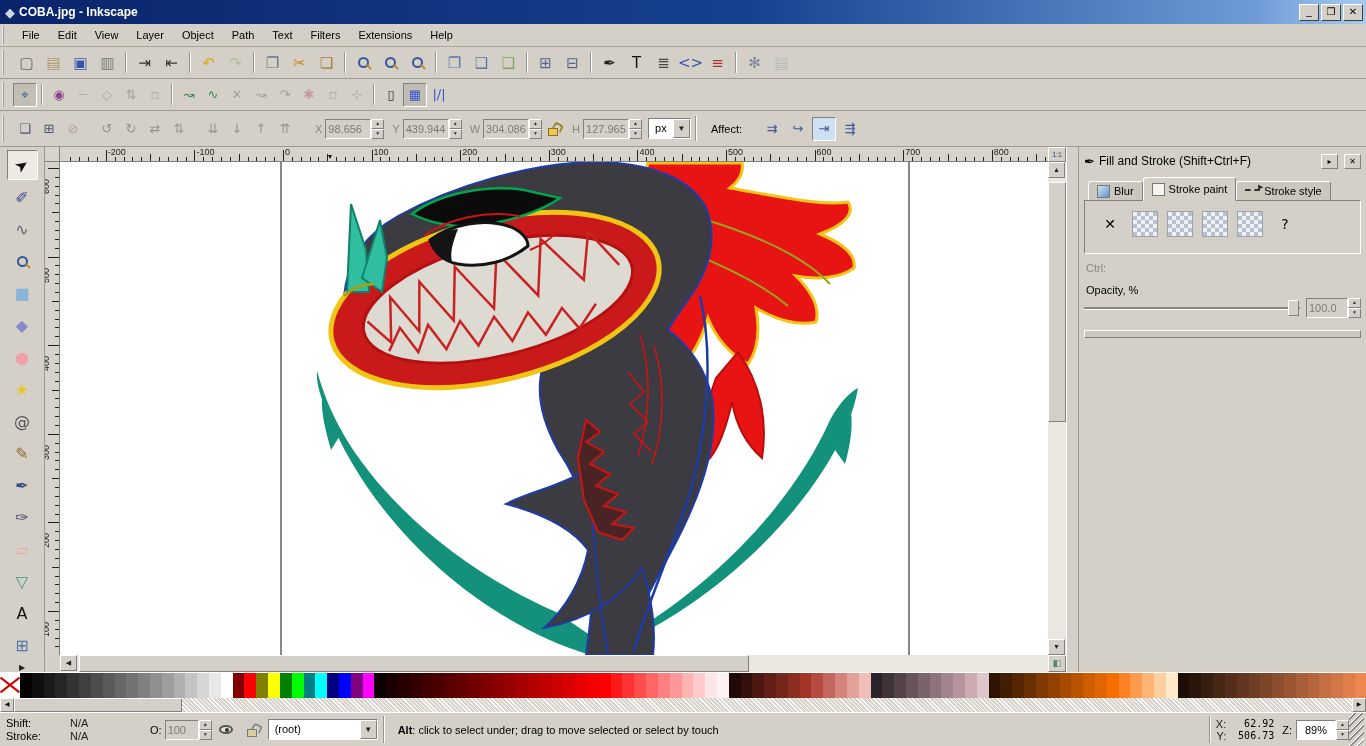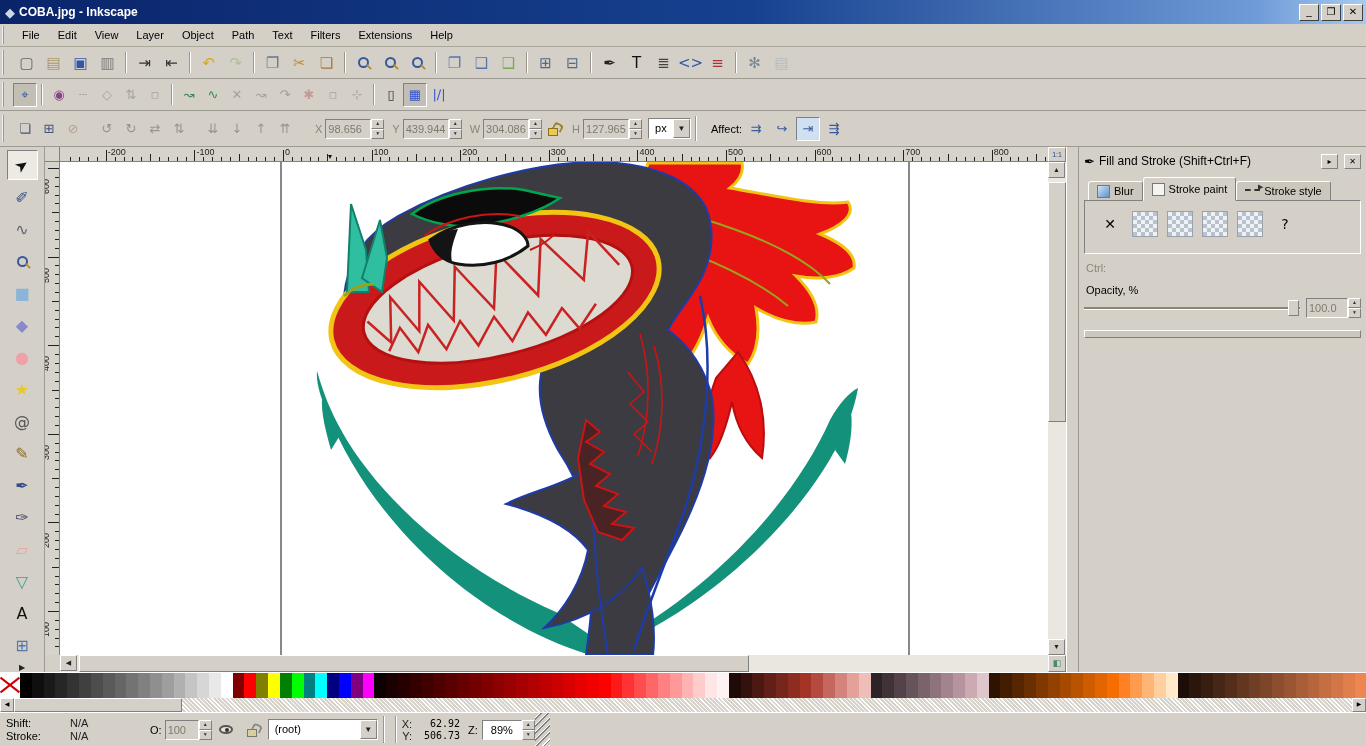--- a/index.html
+++ b/index.html
@@ -45,21 +45,21 @@
   .spin-btns b { flex:1; background:#d4d0c8; border:1px solid; border-color:#fff #808080 #808080 #fff;
     font-size:5px; line-height:7px; text-align:center; color:#333; font-weight:normal; }
   .lockbtn { background:transparent; border:none; margin:0 4px; position:relative; width:14px; height:18px; }
   .padlock { position:absolute; left:2px; bottom:2px; width:10px; height:8px; background:#ecc94f; border:1px solid #8a7018; }
   .padlock::before { content:''; position:absolute; left:4px; top:-6px; width:6px; height:6px;
     border:2px solid #9a8428; border-bottom:none; border-radius:4px 4px 0 0; transform:rotate(28deg); }
   .combo { display:inline-flex; height:21px; border:1px solid; border-color:#808080 #fff #fff #808080; background:#fff; }
   .combo .cval { padding:3px 6px 0 6px; min-width:24px; }
   .combo .cbtn { width:17px; background:#d4d0c8; border:1px solid; border-color:#fff #808080 #808080 #fff;
     font-size:8px; text-align:center; line-height:17px; color:#222; }
-  .afflab { margin:0 2px 0 10px; }
+  .afflab { margin:0 18px 0 10px; }
   .affbtn { width:27px; height:24px; font-size:14px; color:#3a5a9a; }
   .affbtn.on { background:#cfe0f2; border-color:#808080 #fff #fff #808080; }
 
   
   .mainarea { display:flex; height:525px; }
   .toolbox { width:45px; background:var(--chrome); border-right:1px solid #9d9a92; padding-top:2px;
     display:flex; flex-direction:column; align-items:center; }
   .toolbtn { width:31px; height:30px; margin:1px 0; background:transparent; border:1px solid transparent;
     font-size:16px; display:flex; align-items:center; justify-content:center; font-family:"DejaVu Sans",sans-serif; }
   .toolbtn.active { border-color:#808080 #fff #fff #808080; background:#eceae2; }
@@ -819,20 +819,21 @@
       <span class="eye-icon"></span>
     </button>
   <button class="eyebtn">
       <span class="lock-icon"></span>
     </button>
   <span class="combo" style="width:110px;margin-left:4px;">
       <span class="cval" style="flex:1">(root)</span>
       <span class="cbtn">▼</span>
     </span>
   <div class="sbsep"></div>
+  <span class="hint"><b>Alt</b><span>: click to select under; drag to move selected or select by touch</span></span>
   <div class="sbsep"></div>
   <div class="coords">
     <div class="crow">
         <span class="cl">X:</span>
         <span class="cv">62.92</span>
       </div>
     <div class="crow">
         <span class="cl">Y:</span>
         <span class="cv">506.73</span>
       </div>

